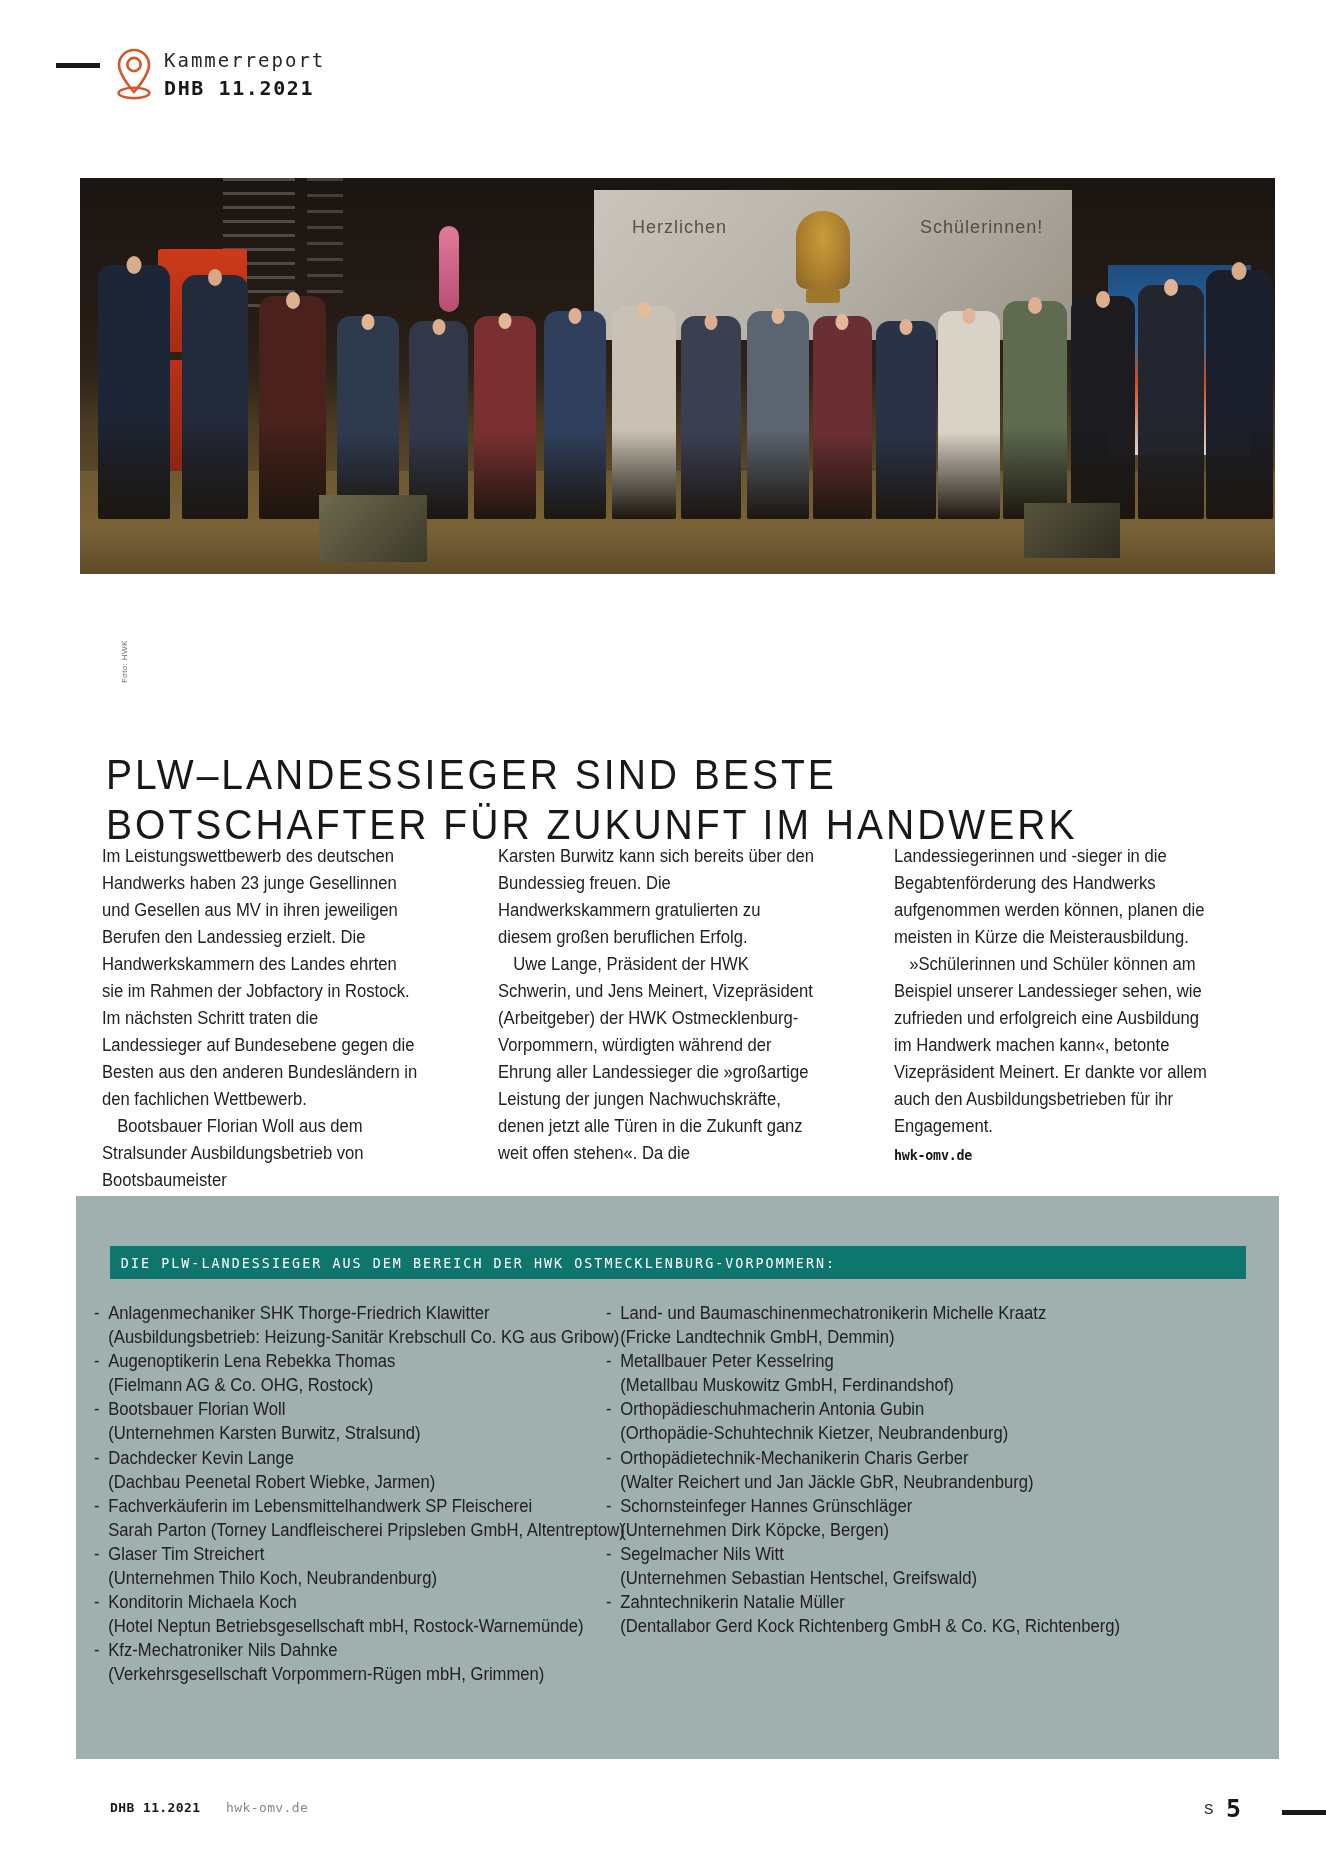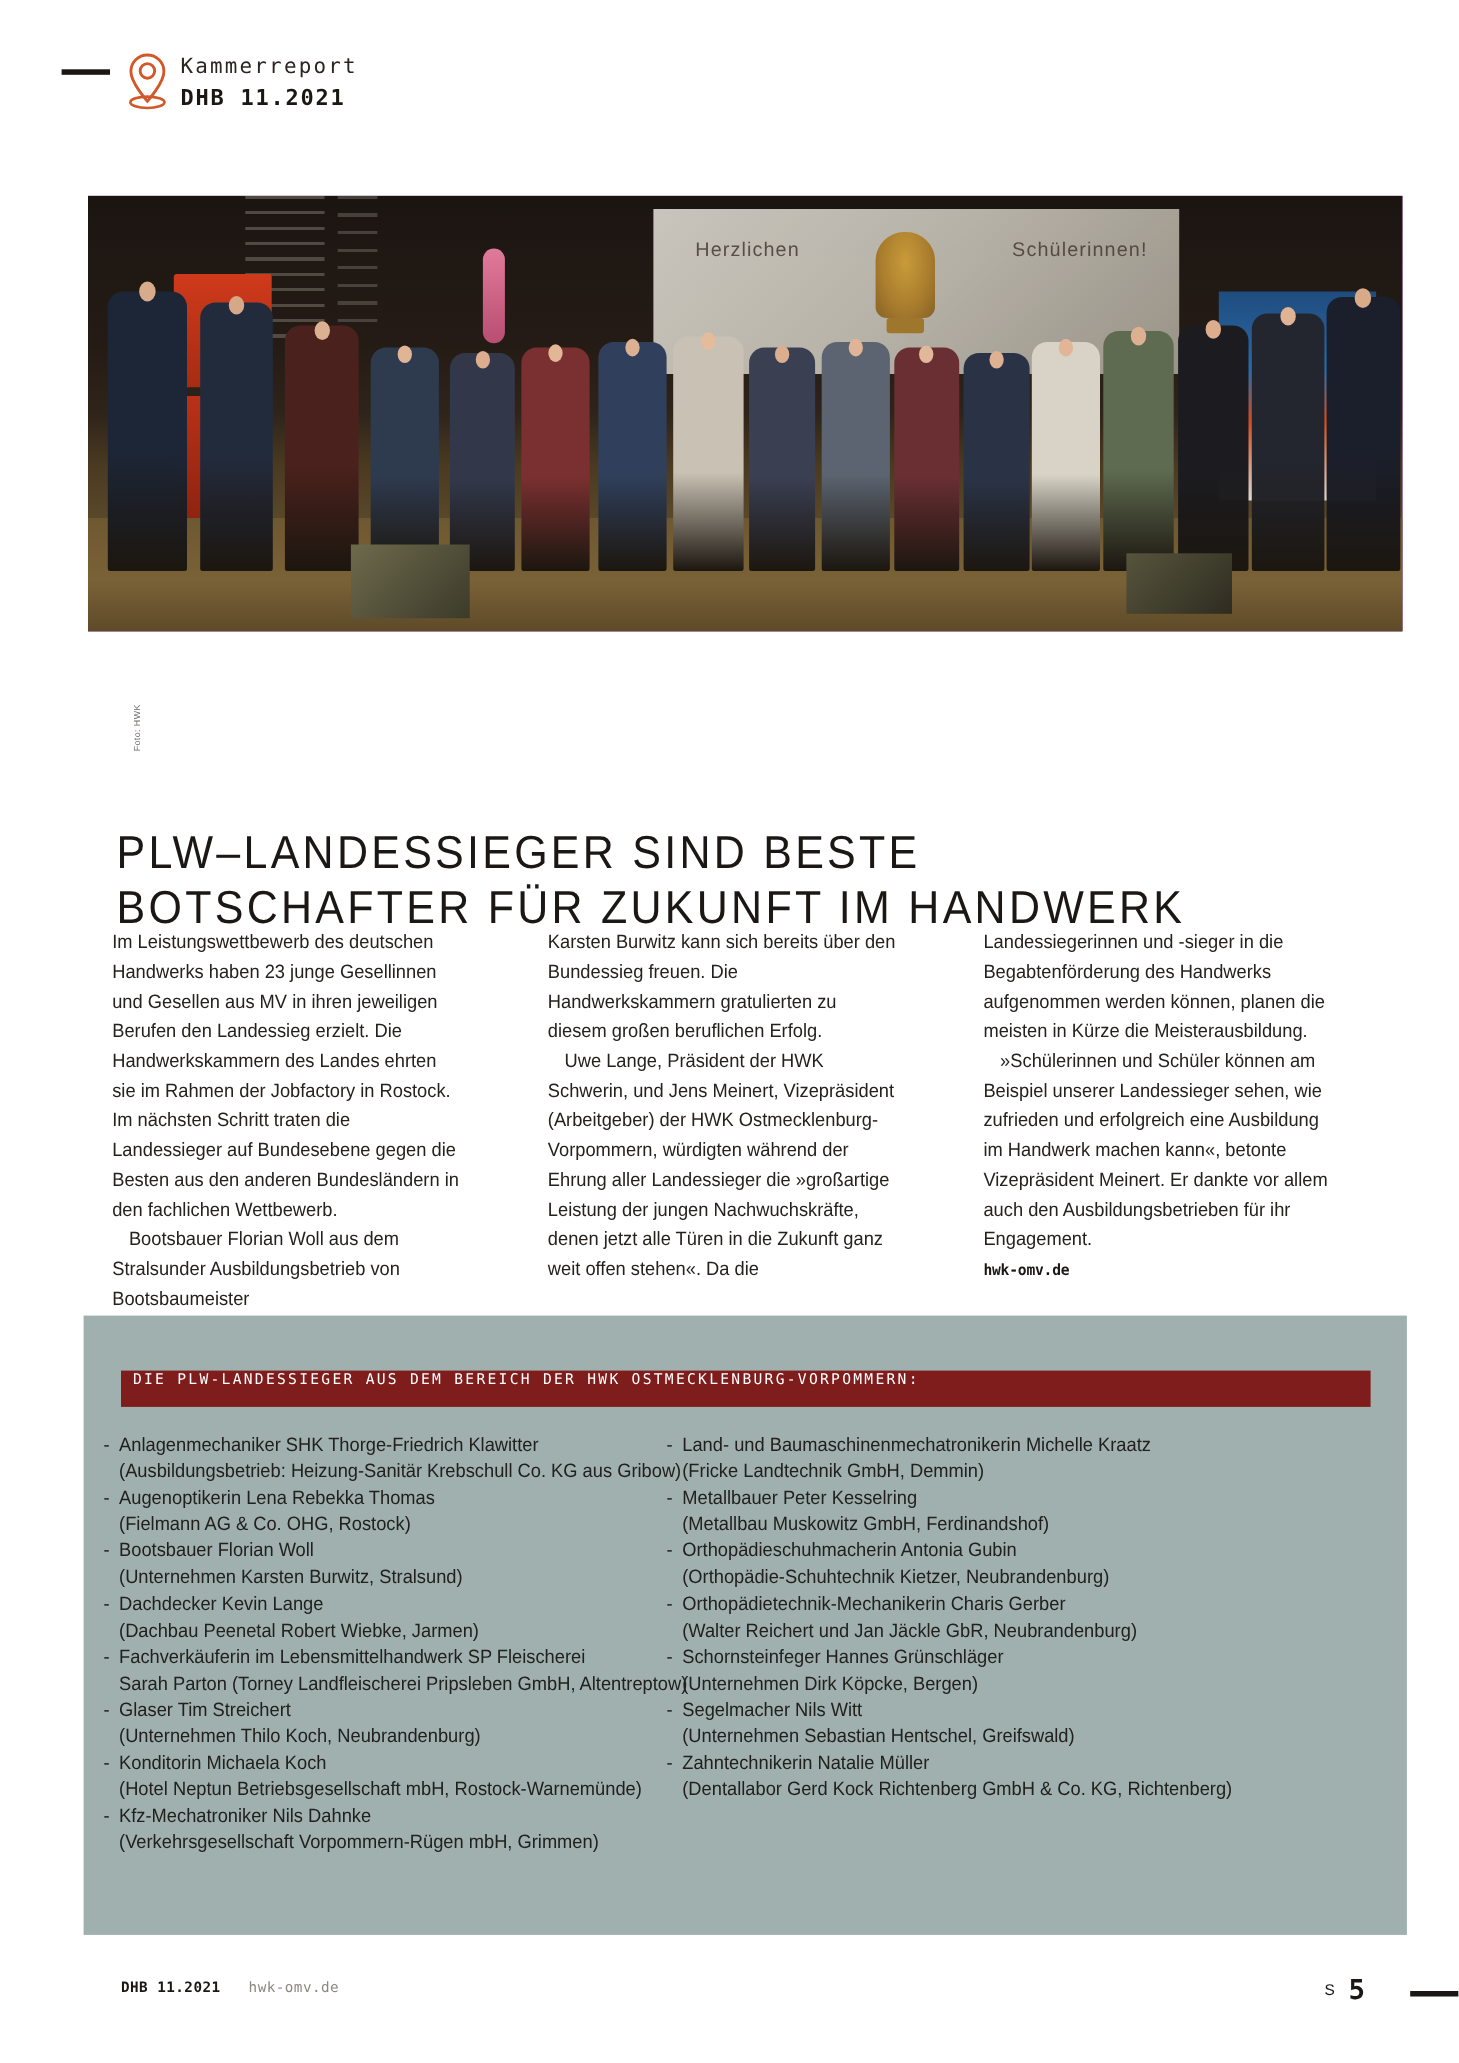--- a/index.html
+++ b/index.html
@@ -24,21 +24,21 @@
     font-weight:400;
   }
   .dhb{
     font-family:"DejaVu Sans Mono", monospace;
     font-size:20px;letter-spacing:1.6px;color:#1a1715;line-height:27px;
     font-weight:700;margin-top:3px;
   }
 
   
   .photo-wrap{position:absolute;left:66px;top:178px;width:1195px;height:396px;}
-  .photo{position:absolute;inset:0;overflow:hidden;background:#701a75;}
+  .photo{position:absolute;inset:0;overflow:hidden;background:#be185d;}
   .credit{
     position:absolute;left:40px;top:505px;
     font-family:"Liberation Sans", sans-serif;
     font-size:8px;color:#6d6864;letter-spacing:.4px;
     transform:rotate(-90deg);transform-origin:left top;white-space:nowrap;
   }
 
   
   .scene-bg{position:absolute;inset:0;
     background:
@@ -98,22 +98,22 @@
   .col2{left:396px;}
   .col3{left:792px;}
   .link{
     font-family:"DejaVu Sans Mono", monospace;
     font-weight:700;font-size:14px;color:#1a1715;letter-spacing:-.2px;margin-top:2px;
   }
 
   
   .box{position:absolute;left:62px;top:1196px;width:1203px;height:563px;background:#9fb0ae;}
   .box-banner{
-    position:absolute;left:34px;top:50px;width:1136px;height:33px;background:#7f1d1d;
-    display:flex;align-items:flex-start;
+    position:absolute;left:34px;top:50px;width:1136px;height:33px;background:#0f766e;
+    display:flex;align-items:center;
   }
   .box-banner span{
     font-family:"DejaVu Sans Mono", monospace;
     font-size:13.5px;letter-spacing:2.1px;color:#ffffff;font-weight:400;
     padding-left:11px;white-space:nowrap;
     transform:scaleX(.985);transform-origin:left center;
   }
   .lists{position:absolute;left:0;top:105px;width:100%;}
   .lcol{position:absolute;top:0;
     font-family:"Liberation Sans Narrow","Liberation Sans", sans-serif;

